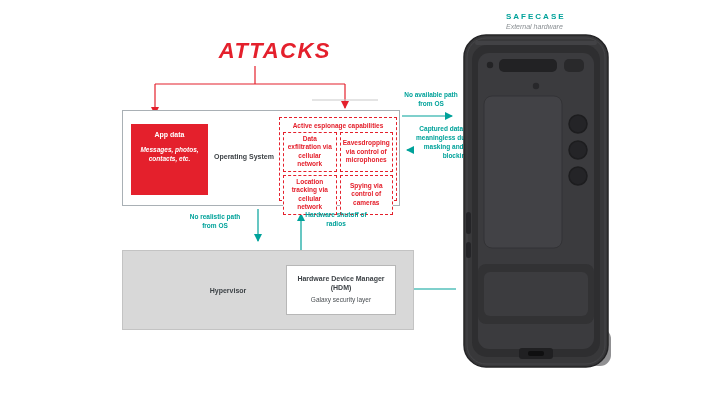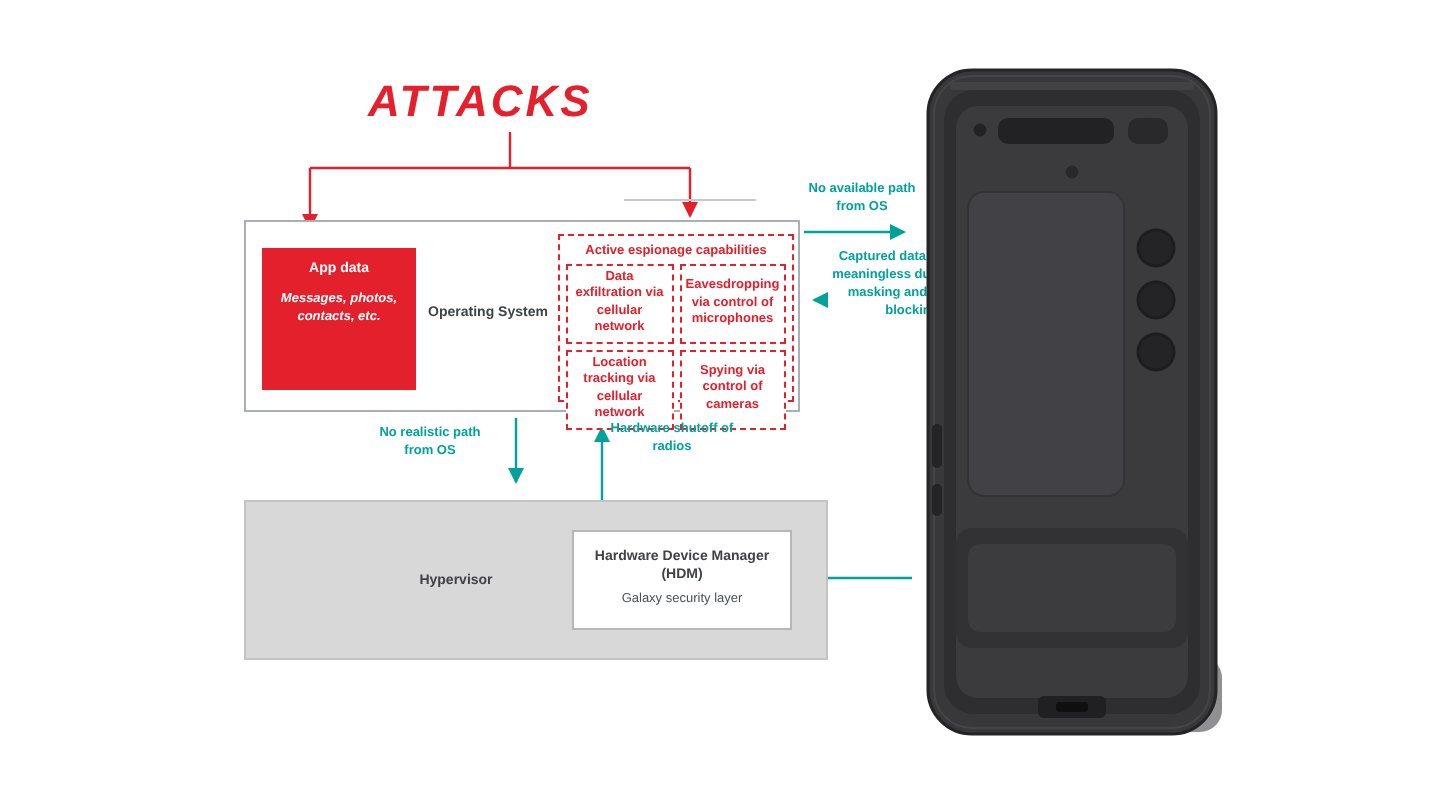--- a/index.html
+++ b/index.html
@@ -1,21 +1,21 @@
 <!DOCTYPE html>
 <html><head>
 <meta charset="utf-8">
 <style>
   * { margin:0; padding:0; box-sizing:border-box; }
   html,body { background:#ffffff; }
   body { font-family:"Liberation Sans", sans-serif; }
   .canvas { position:relative; width:720px; height:405px; background:#ffffff; overflow:hidden; }
 
   .attacks {
-    position:absolute; left:184px; top:38px; width:175px; text-align:left;
+    position:absolute; left:156px; top:38px; width:175px; text-align:right;
     font-size:22px; font-weight:bold; font-style:italic; letter-spacing:1.5px;
     color:#e4202c;
   }
 
   .connectors { position:absolute; left:0; top:0; pointer-events:none; }
 
   
   .os-box {
     position:absolute; left:122px; top:110px; width:278px; height:96px;
     background:#ffffff; border:1px solid #a9b0b5;
@@ -132,20 +132,24 @@
       <div class="hdm-title">Hardware Device Manager (HDM)</div>
       <div class="hdm-sub">Galaxy security layer</div>
     </div>
   </div>
 
   <div class="note note-available">No available path from OS</div>
   <div class="note note-captured">Captured data rendered meaningless due to audio masking and camera blocking</div>
   <div class="note note-realistic">No realistic path from OS</div>
   <div class="note note-shutoff">Hardware shutoff of radios</div>
 
+  <div class="safecase-label">
+    <div class="safecase-title">SAFECASE</div>
+    <div class="safecase-sub">External hardware</div>
+  </div>
 
   <svg class="phone" width="152" height="342" viewBox="0 0 152 342">
 
     <rect x="112" y="296" width="38" height="38" rx="11" fill="#909092"></rect>
 
     <rect x="3" y="3" width="144" height="332" rx="22" fill="#38383a" stroke="#242426" stroke-width="1.5"></rect>
     <rect x="6" y="6" width="138" height="326" rx="19" fill="none" stroke="#454548" stroke-width="1"></rect>
 
     <rect x="11" y="13" width="128" height="312" rx="15" fill="#2e2e30"></rect>
 

